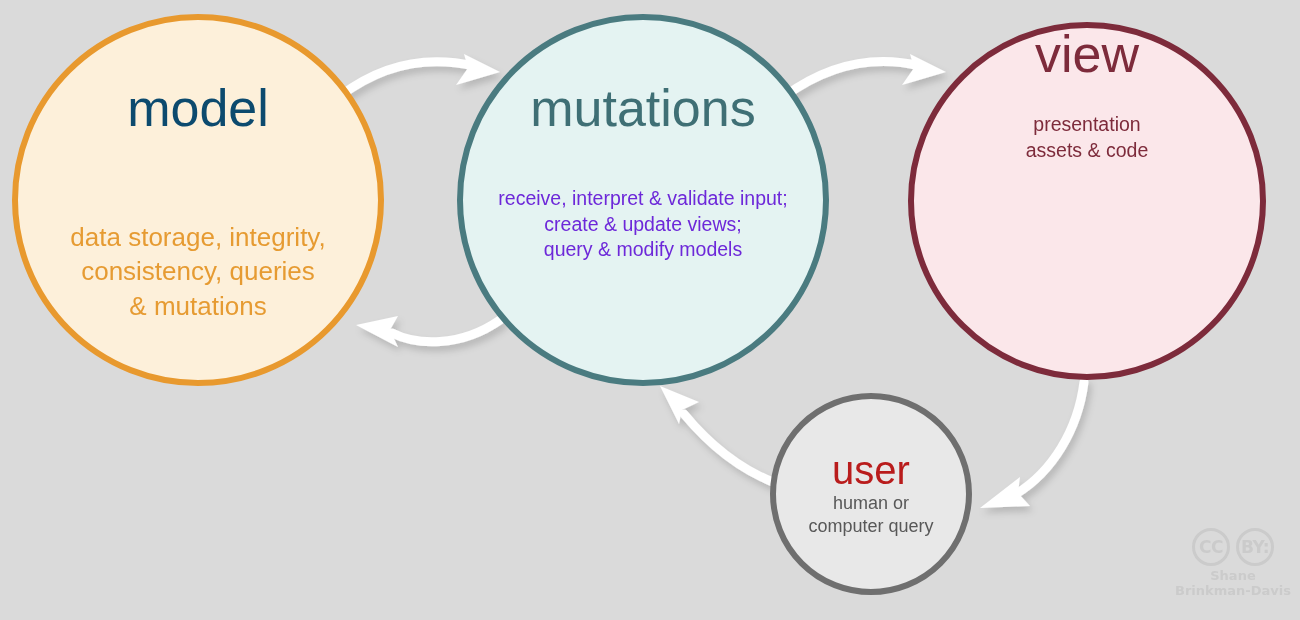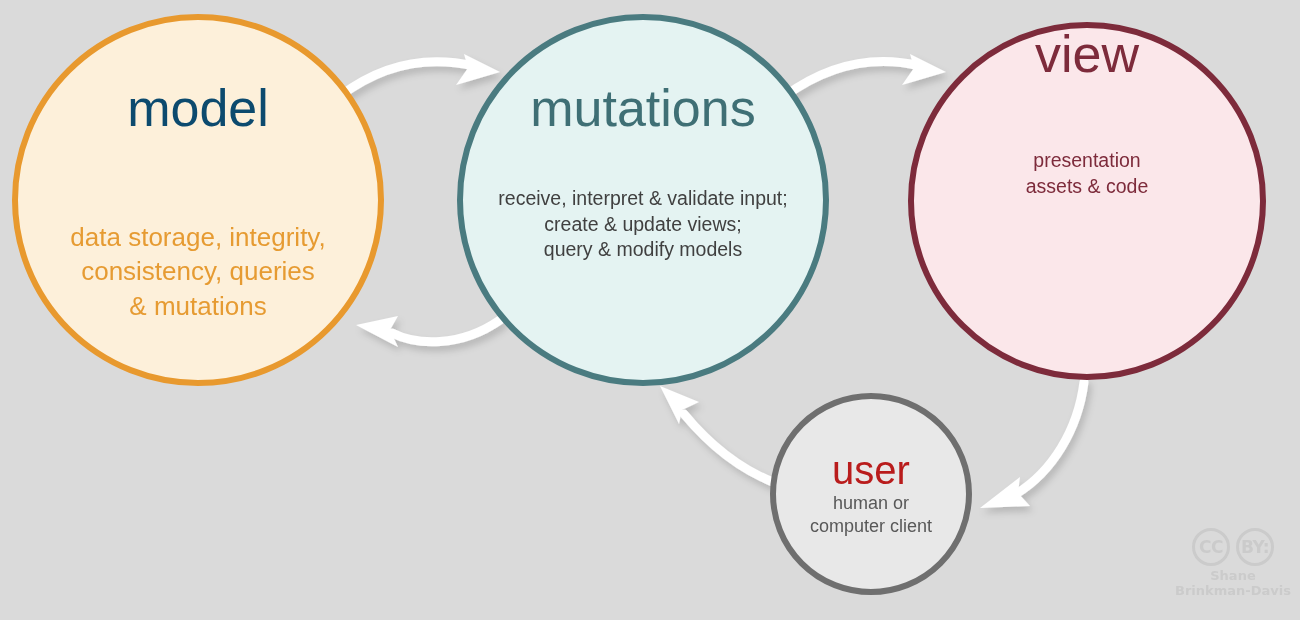--- a/index.html
+++ b/index.html
@@ -68,36 +68,36 @@
     border: 6px solid #4a7b80;
   }
   #node-controller .node-title {
     margin-top: 62px;
     font-size: 52px;
     color: #3f6f75;
   }
   #node-controller .node-desc {
     margin-top: 52px;
     font-size: 19.5px;
-    color: #404040;
+    color: #6d28d9;
   }
 
   
   #node-view {
     left: 908px; top: 22px;
     width: 358px; height: 358px;
     background: #fbe7ea;
     border: 6px solid #7d2b3b;
   }
   #node-view .node-title {
     font-size: 52px;
     color: #7d2b3b;
   }
   #node-view .node-desc {
-    margin-top: 68px;
+    margin-top: 32px;
     font-size: 19.5px;
     color: #7d2b3b;
   }
 
   
   #node-user {
     left: 770px; top: 393px;
     width: 202px; height: 202px;
     background: #e8e8e8;
     border: 6px solid #6f6f6f;
@@ -210,21 +210,21 @@
 
   <div class="node" id="node-view">
     <div class="node-title">view</div>
     <div class="node-desc">presentation
 assets &amp; code</div>
   </div>
 
   <div class="node" id="node-user">
     <div class="node-title">user</div>
     <div class="node-desc">human or
-computer client</div>
+computer query</div>
   </div>
 
   <div id="credit">
     <div class="cc-row">
       <div class="cc-badge">CC</div>
       <div class="cc-badge">BY:</div>
     </div>
     <div class="credit-name">Shane
 Brinkman-Davis</div>
   </div>

